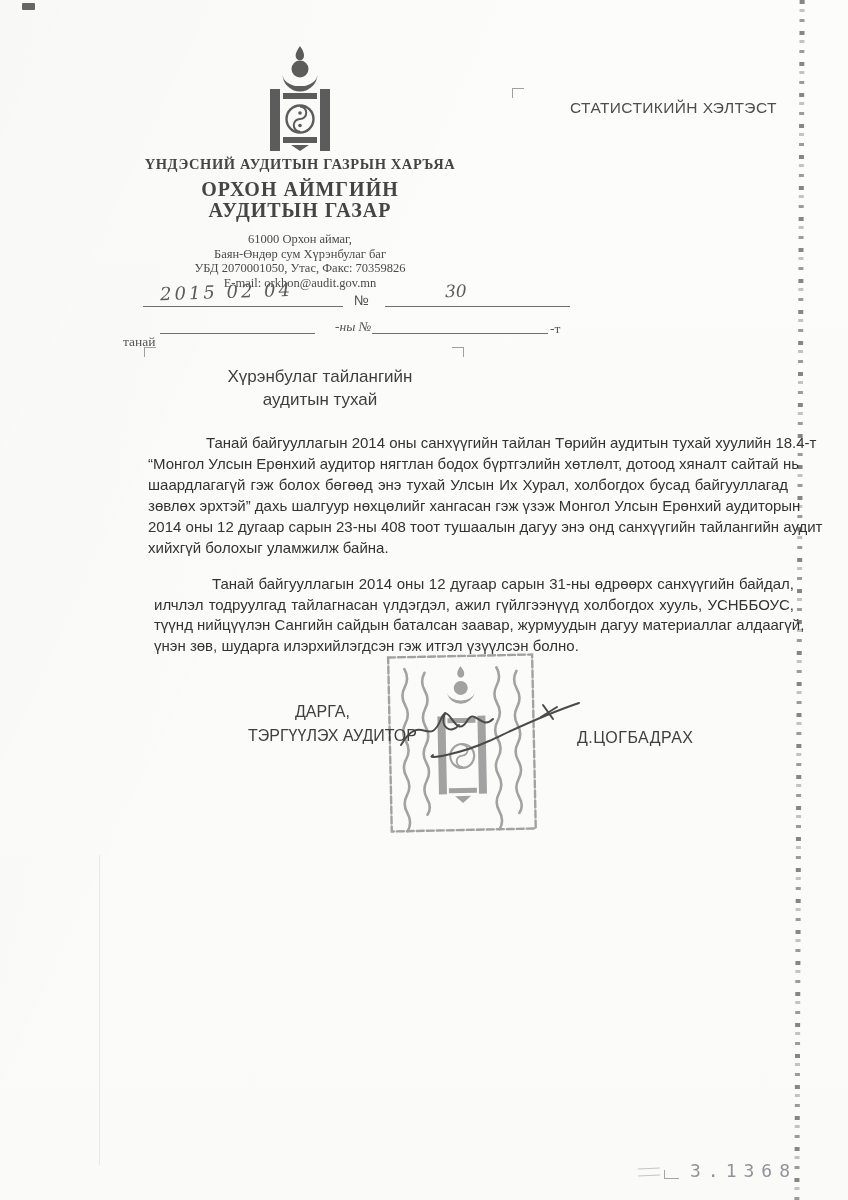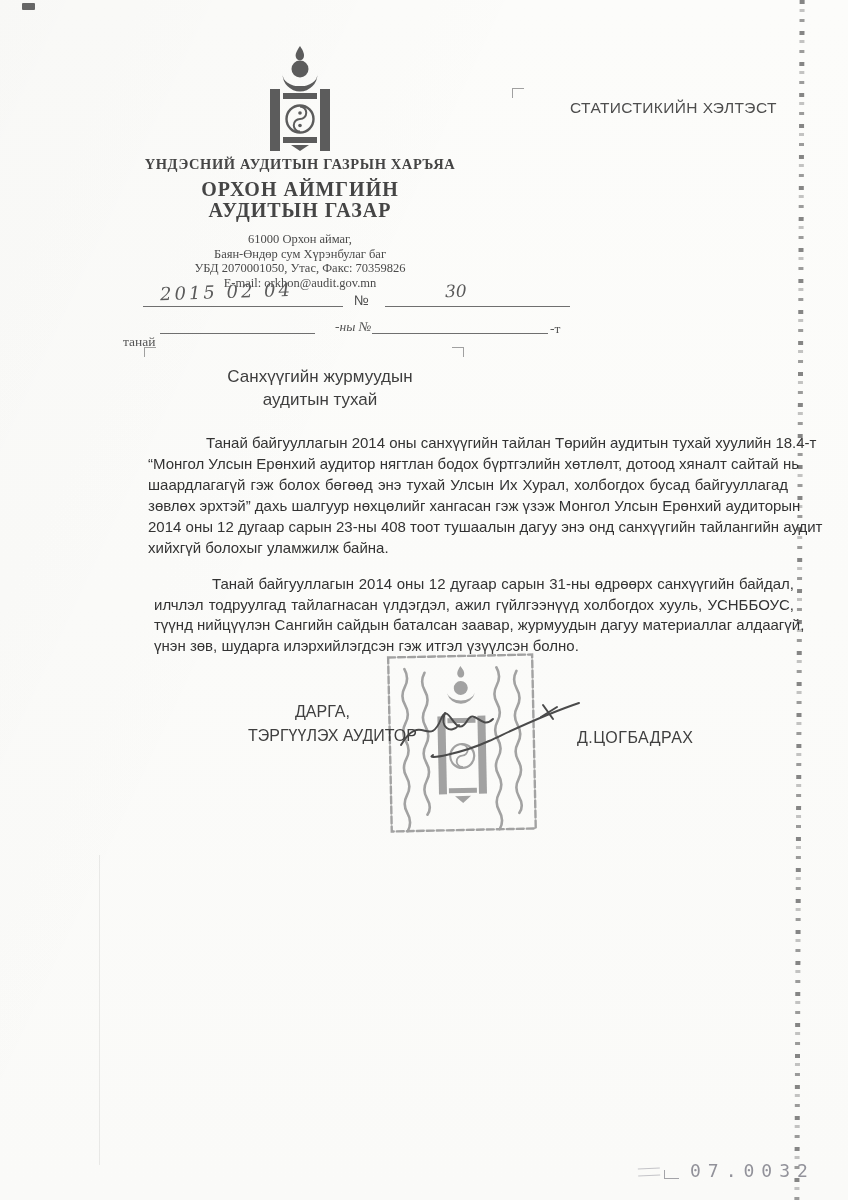--- a/index.html
+++ b/index.html
@@ -121,21 +121,21 @@
   <div class="abs hand hw-num">30</div>
   <div class="abs uline ul2"></div>
 
   <div class="abs ref2 lbl-recip">танай</div>
   <div class="abs uline ul3"></div>
   <div class="abs ref2 infix">-ны №</div>
   <div class="abs uline ul4"></div>
   <div class="abs ref2 suffix">-т</div>
 
   <div class="abs subject">
-    <div>Санхүүгийн журмуудын</div>
+    <div>Хүрэнбулаг тайлангийн</div>
     <div>аудитын тухай</div>
   </div>
 
   <div class="abs para p1">
     <div class="pline first">Танай байгууллагын 2014 оны санхүүгийн тайлан Төрийн аудитын тухай хуулийн 18.4-т</div>
     <div class="pline">“Монгол Улсын Ерөнхий аудитор нягтлан бодох бүртгэлийн хөтлөлт, дотоод хяналт сайтай нь</div>
     <div class="pline">шаардлагагүй гэж болох бөгөөд энэ тухай Улсын Их Хурал, холбогдох бусад байгууллагад</div>
     <div class="pline">зөвлөх эрхтэй” дахь шалгуур нөхцөлийг хангасан гэж үзэж Монгол Улсын Ерөнхий аудиторын</div>
     <div class="pline">2014 оны 12 дугаар сарын 23-ны 408 тоот тушаалын дагуу энэ онд санхүүгийн тайлангийн аудит</div>
     <div class="pline last">хийхгүй болохыг уламжилж байна.</div>
@@ -178,15 +178,15 @@
       <path d="M52,30 C46,44 58,52 66,42"></path>
     </svg>
   </div>
 
   <div class="abs sig-title1">ДАРГА,</div>
   <div class="abs sig-title2">ТЭРГҮҮЛЭХ АУДИТОР</div>
   <div class="abs sig-name">Д.ЦОГБАДРАХ</div>
 
   <div class="abs footer-squiggle"></div>
   <div class="abs footer-mark"></div>
-  <div class="abs footer-num">07.0032</div>
+  <div class="abs footer-num">3.1368</div>
 
 </div>
 
 </body></html>

